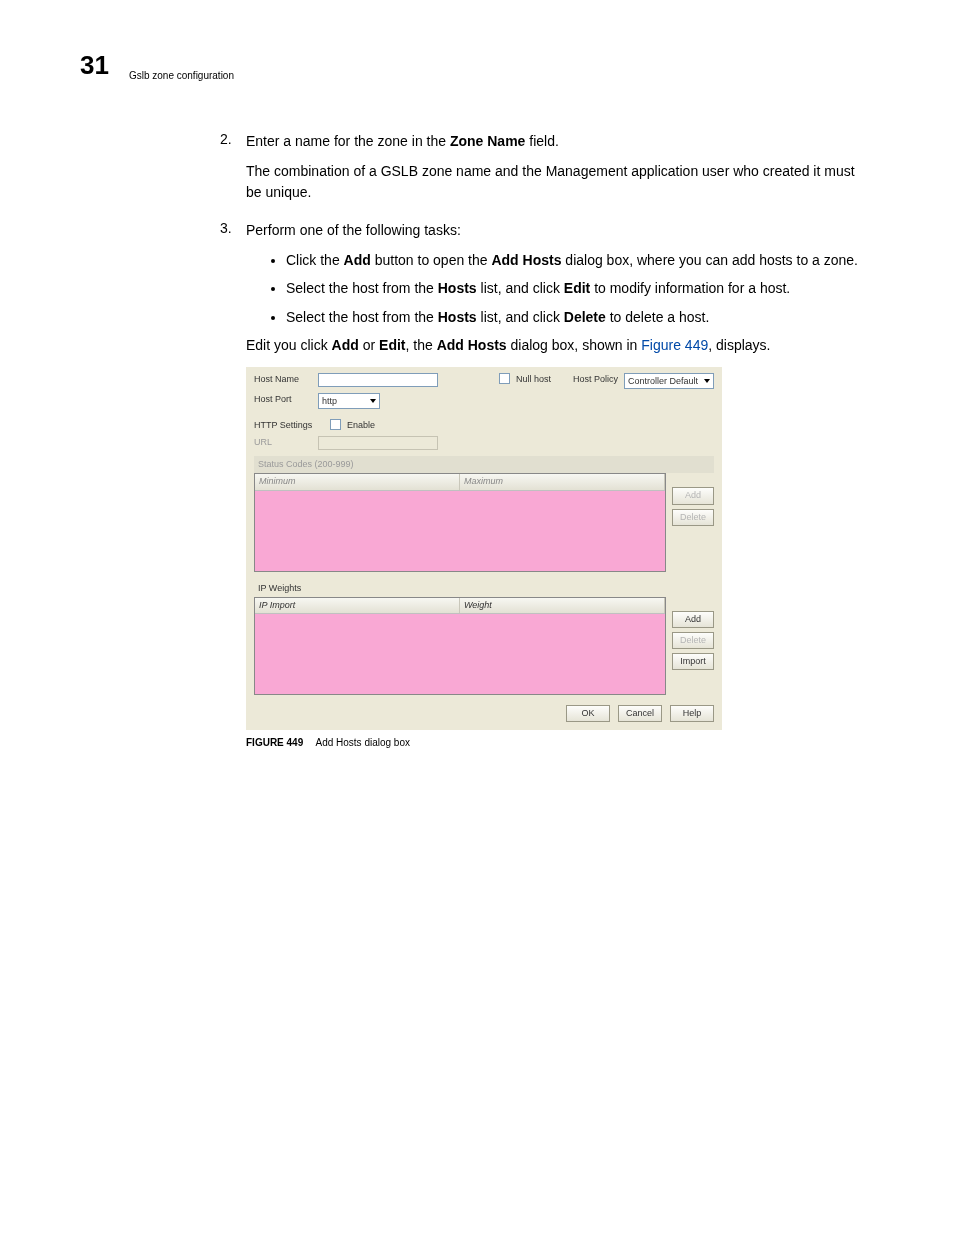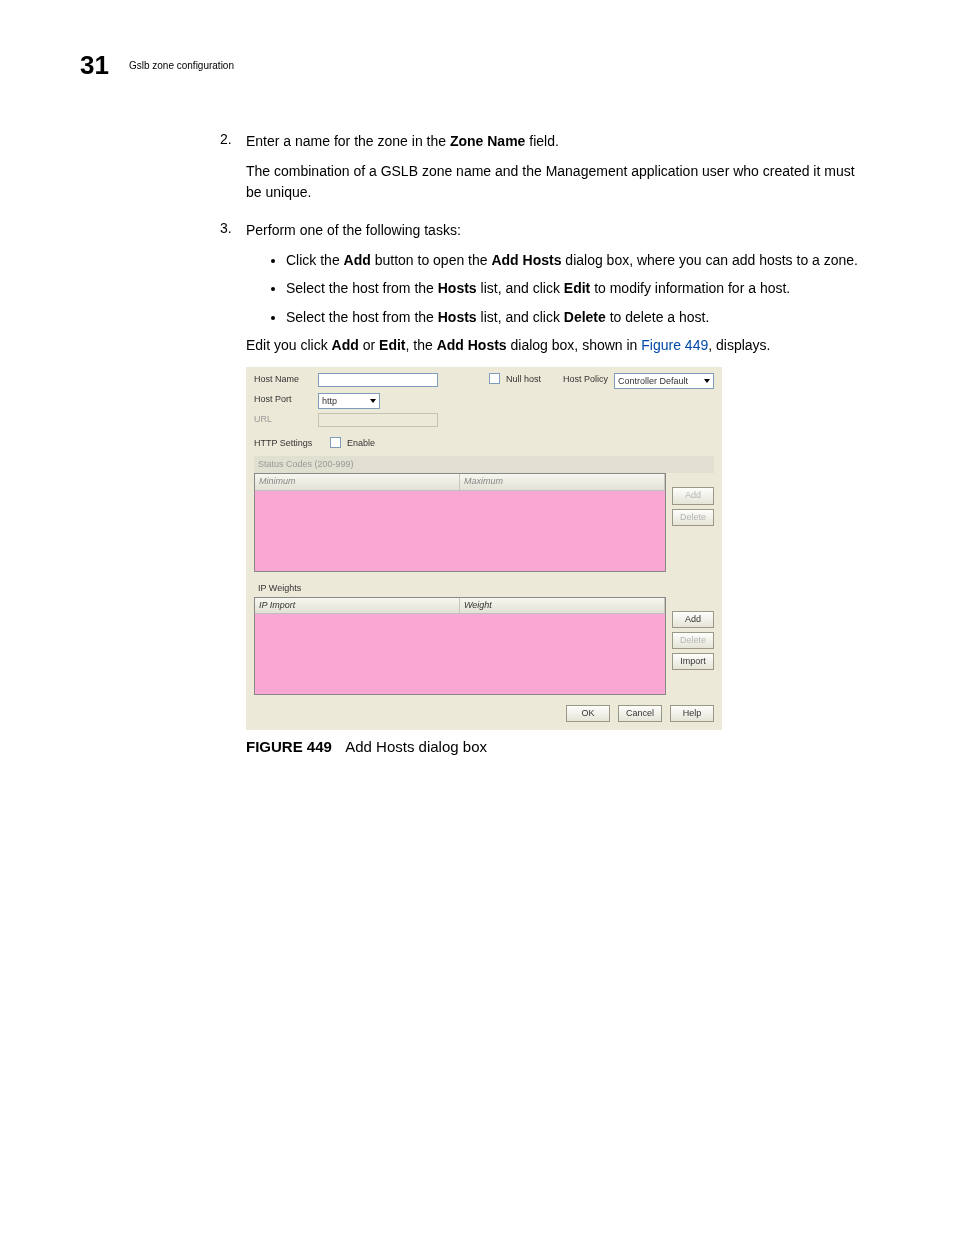--- a/index.html
+++ b/index.html
@@ -10,21 +10,21 @@
     color: #000;
     background: #fff;
     width: 954px;
   }
   .page {
     padding: 50px 80px 50px 80px;
     box-sizing: border-box;
   }
   .header-row {
     display: flex;
-    align-items: center;
+    align-items: flex-end;
     margin-bottom: 50px;
   }
   .page-number {
     font-size: 26px;
     font-weight: bold;
     margin-right: 20px;
   }
   .header-title {
     font-size: 10px;
   }
@@ -136,21 +136,21 @@
   .btn.disabled { color: #b5b5b5; }
   .footer-btns {
     display: flex;
     justify-content: flex-end;
     gap: 8px;
     margin-top: 10px;
   }
   .footer-btns .btn { width: 42px; }
 
   .figure-caption {
-    font-size: 15px;
+    font-size: 10px;
     margin-top: 6px;
   }
   .figure-caption .fignum { font-weight: bold; margin-right: 10px; }
 </style>
 </head>
 <body>
 
 <div class="page">
   <div class="header-row">
     <span class="page-number">31</span>
@@ -180,41 +180,41 @@
 
         <div class="dialog">
           <div class="row">
             <span class="lbl">Host Name</span>
             <div class="txtinput" style="width:120px"></div>
             <span style="flex:1"></span>
             <span class="checkbox"></span>
             <span>Null host</span>
             <span style="width:10px"></span>
             <span>Host Policy</span>
-            <div class="combo" style="width:100px">
+            <div class="combo" style="width:90px">
               <span>Controller Default</span>
               <span class="arrow-down"></span>
             </div>
           </div>
           <div class="row">
             <span class="lbl">Host Port</span>
             <div class="combo">
               <span>http</span>
               <span class="arrow-down"></span>
             </div>
           </div>
 
-          <div class="row">
-            <span class="lbl disabled">URL</span>
-            <div class="txtinput" style="width:120px;background:#ece9d8;border-color:#c6c3b3"></div>
-          </div>
           <div class="row" style="margin-top:10px">
             <span style="width:70px">HTTP Settings</span>
             <span class="checkbox"></span>
             <span>Enable</span>
+          </div>
+          <div class="row">
+            <span class="lbl disabled">URL</span>
+            <div class="txtinput" style="width:120px;background:#ece9d8;border-color:#c6c3b3"></div>
           </div>
 
           <div class="section-label">Status Codes (200-999)</div>
           <div class="tablewrap">
             <div class="tbl">
               <div class="tbl-head">
                 <div>Minimum</div>
                 <div>Maximum</div>
               </div>
               <div class="tbl-body"></div>

